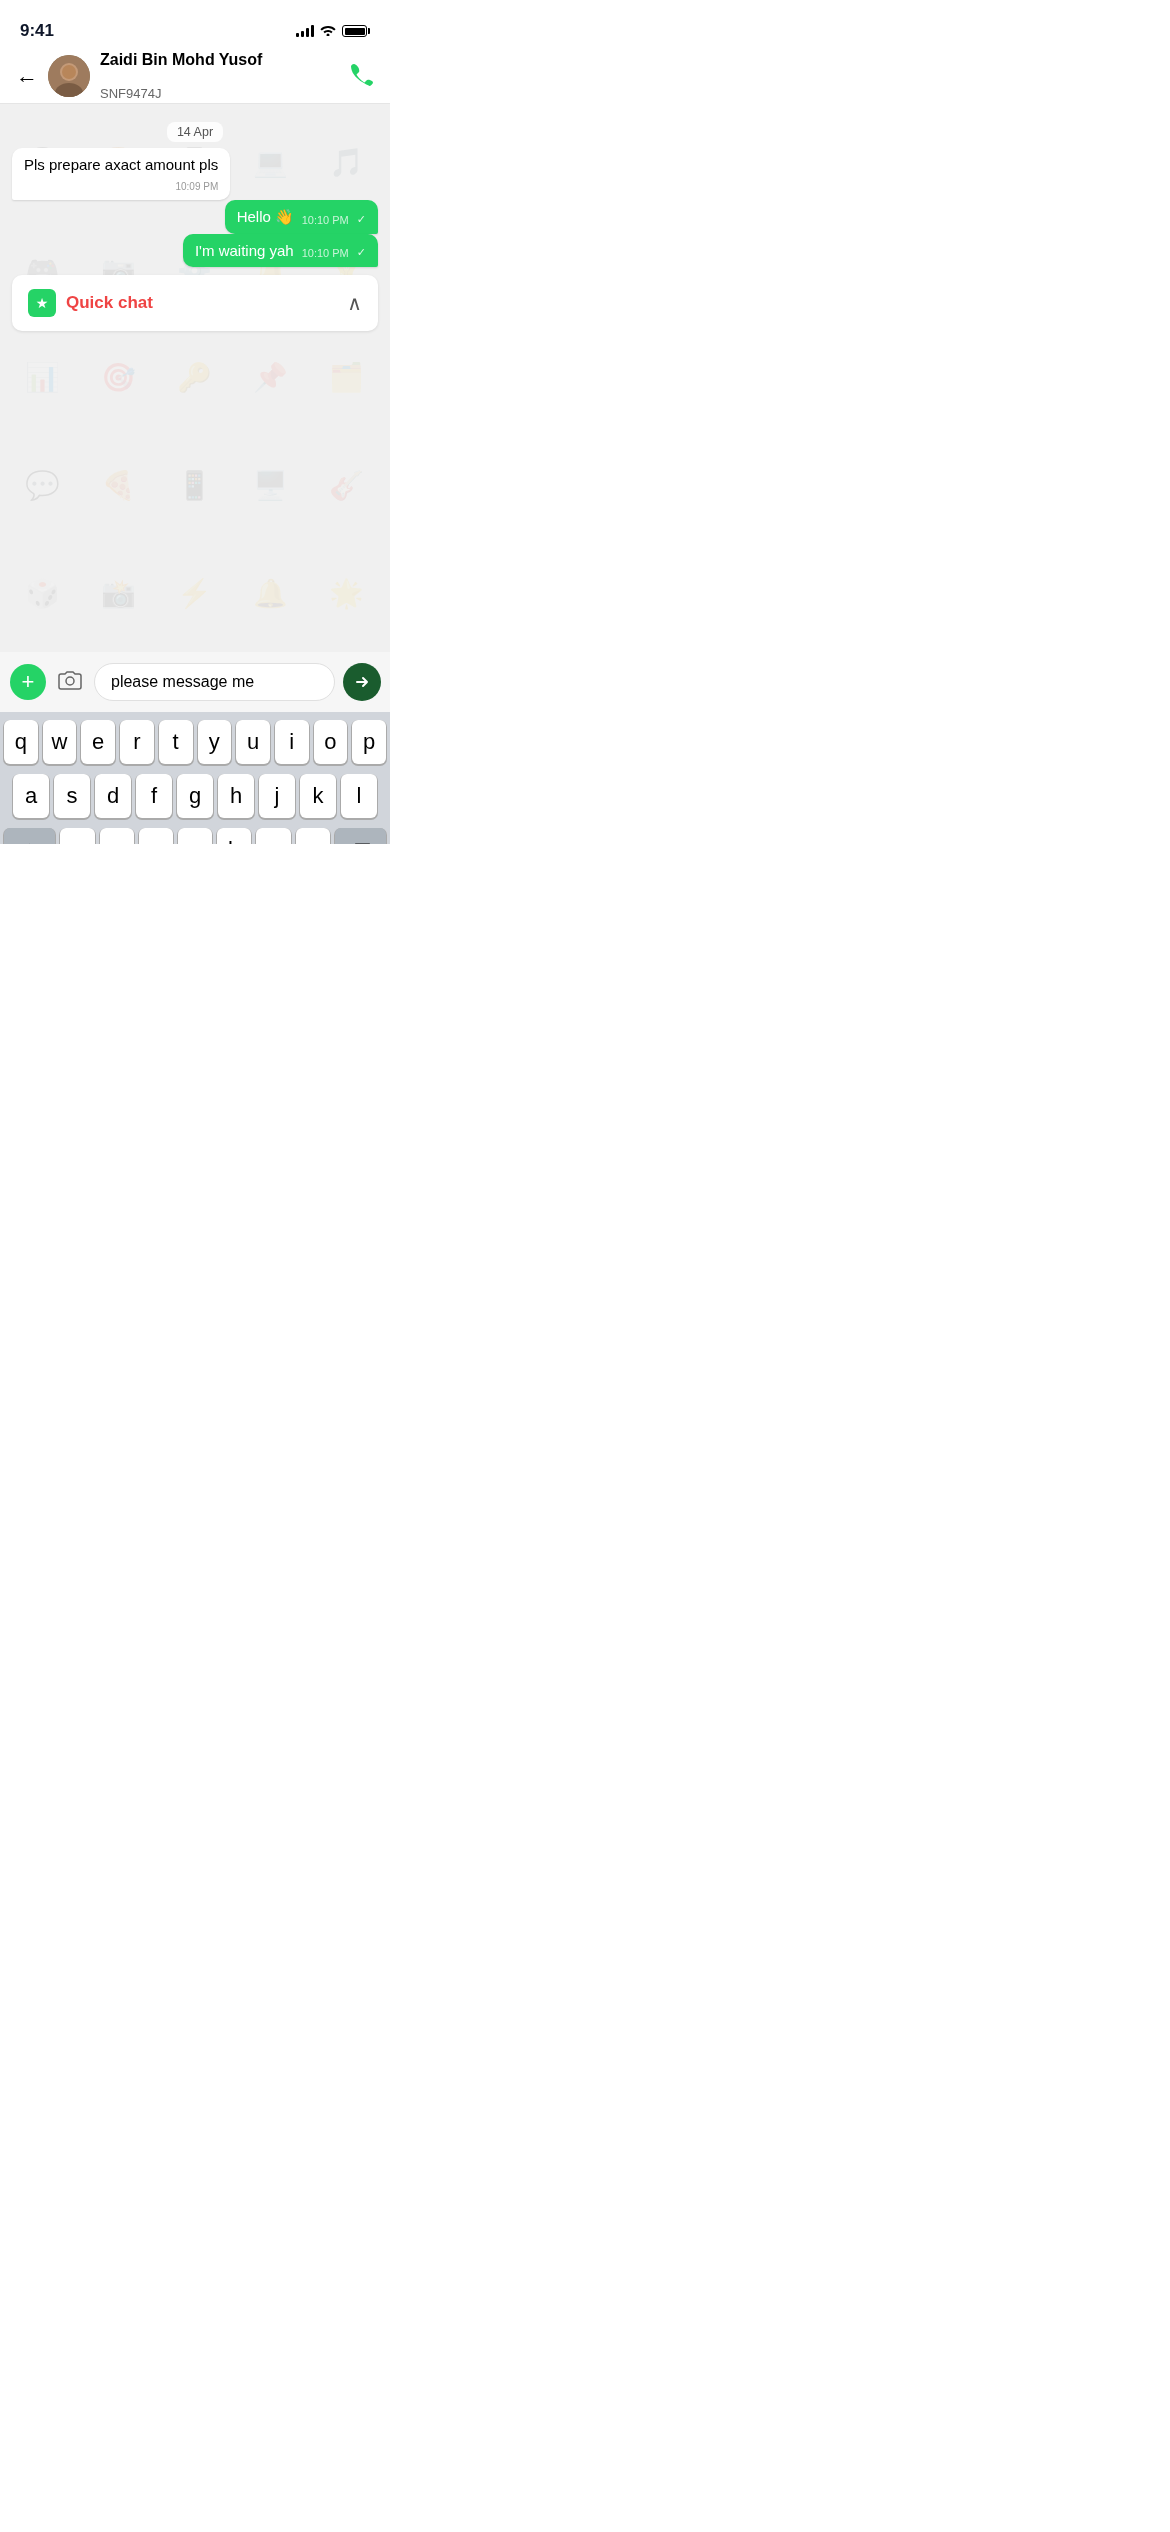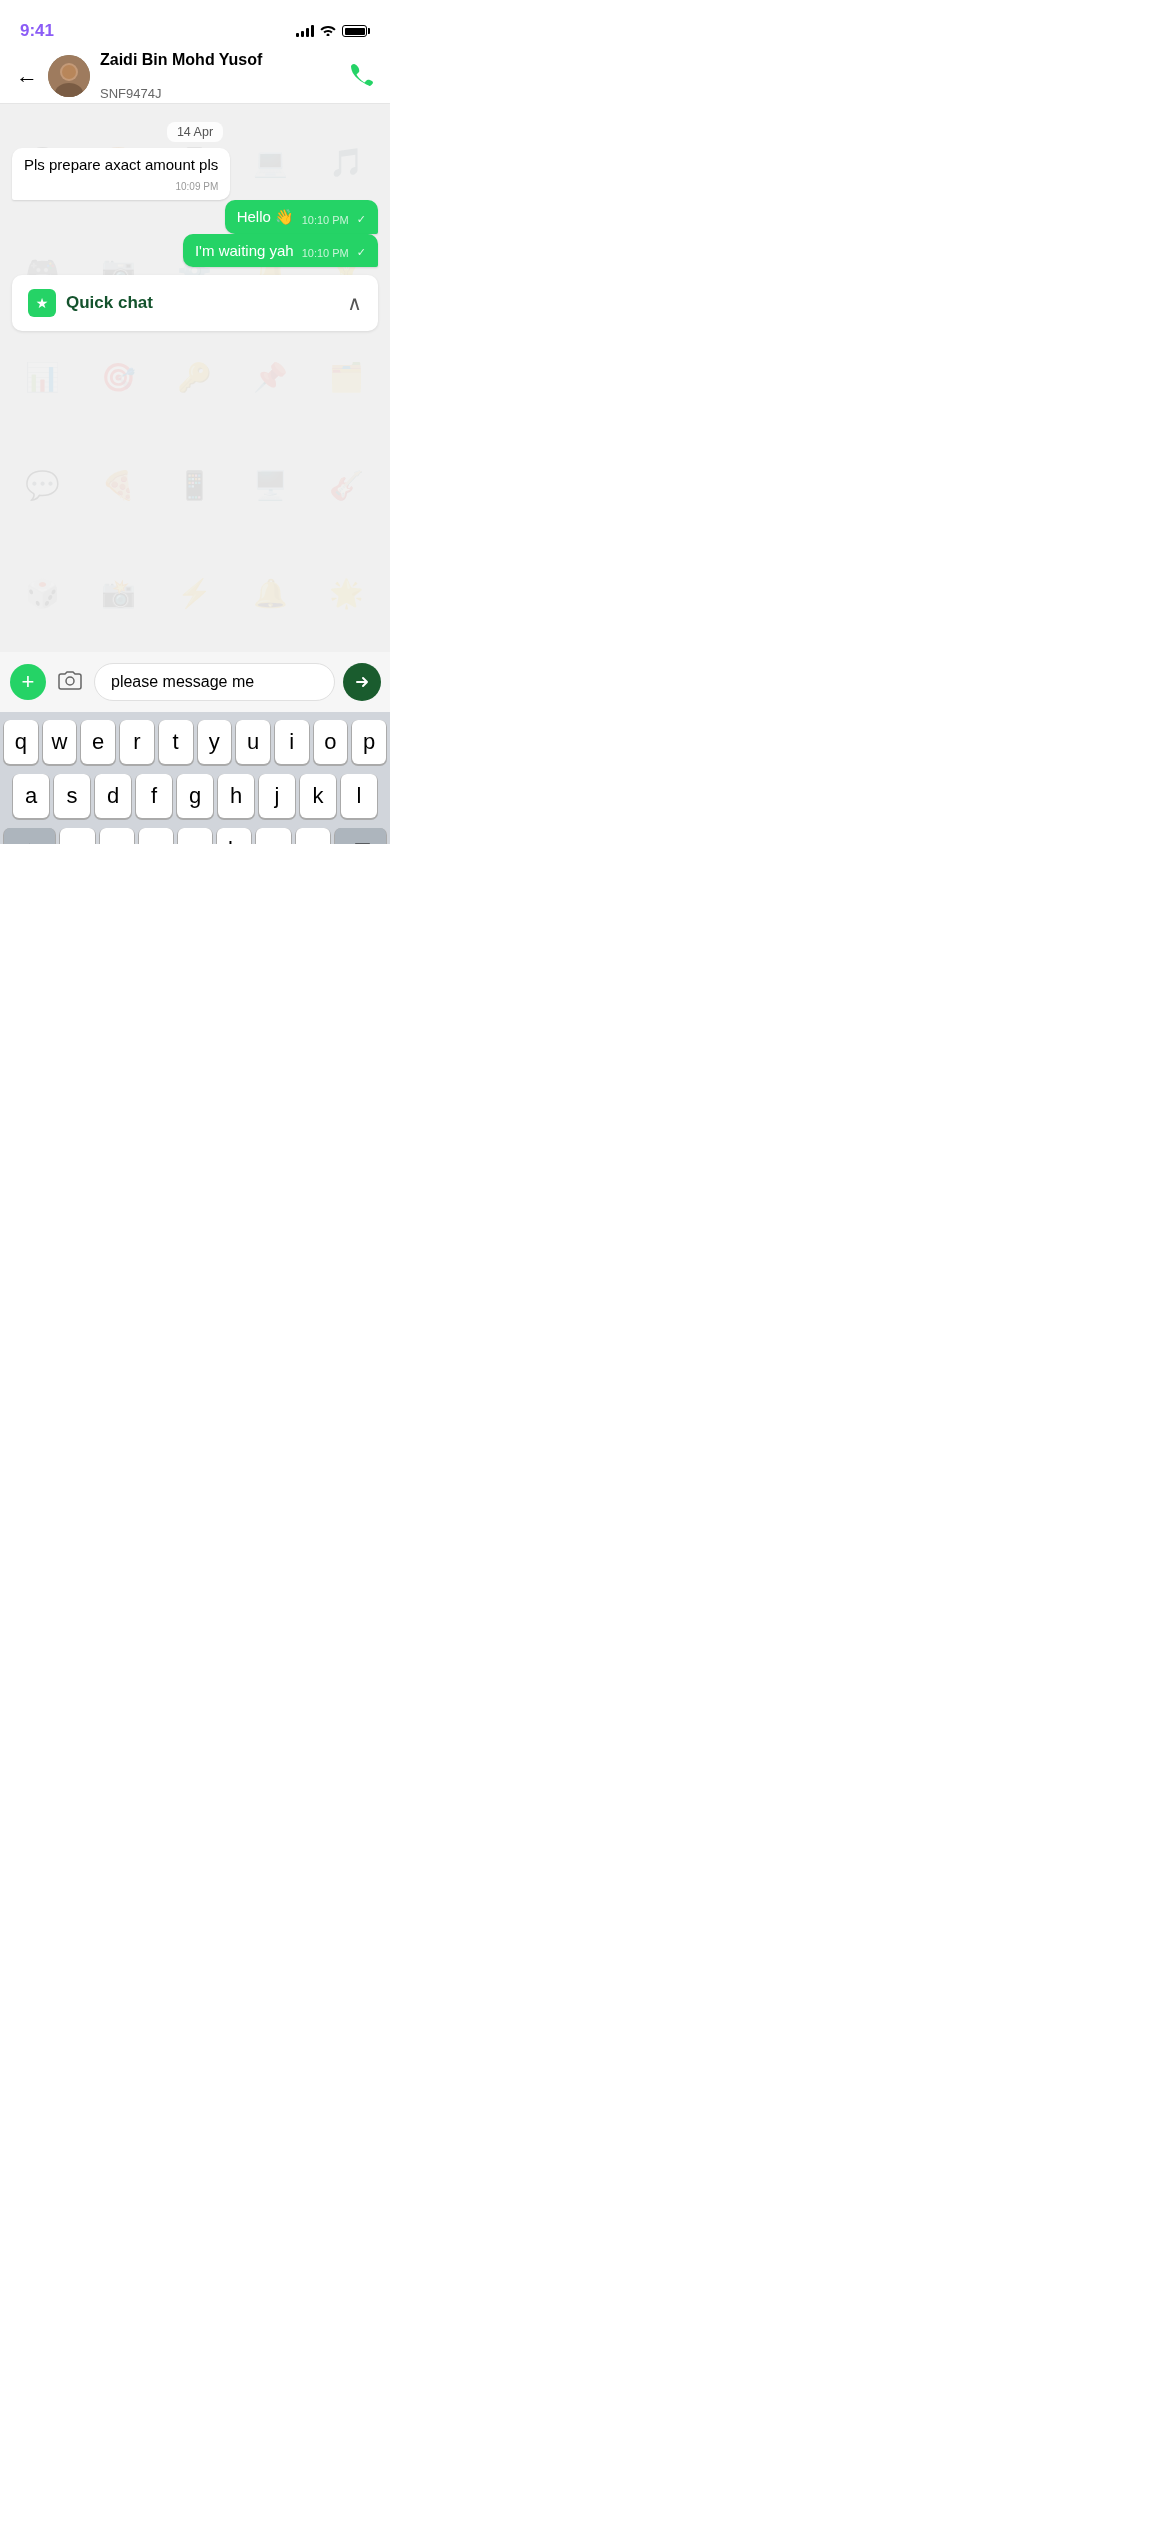--- a/index.html
+++ b/index.html
@@ -19,21 +19,21 @@
       display: flex;
       justify-content: space-between;
       align-items: center;
       padding: 14px 20px 0;
       height: 48px;
       background: #fff;
     }
     .status-time {
       font-size: 17px;
       font-weight: 600;
-      color: #8b5cf6;
+      color: #0f172a;
     }
     .status-icons {
       display: flex;
       align-items: center;
       gap: 6px;
     }
     .signal-bars {
       display: flex;
       align-items: flex-end;
       gap: 2px;
@@ -241,21 +241,21 @@
       border-radius: 6px;
       display: flex;
       align-items: center;
       justify-content: center;
       color: #fff;
       font-size: 14px;
     }
     .quick-chat-label {
       font-size: 17px;
       font-weight: 600;
-      color: #14532d;
+      color: #ef4444;
     }
     .chevron-up {
       font-size: 20px;
       color: #555;
     }
 
     
     .input-bar {
       display: flex;
       align-items: center;

